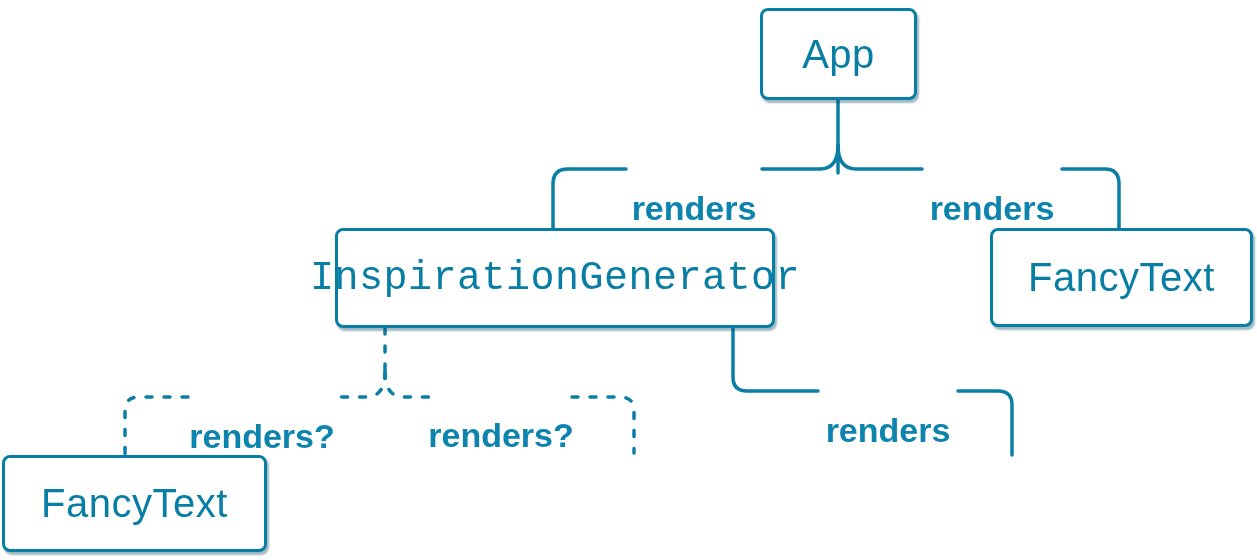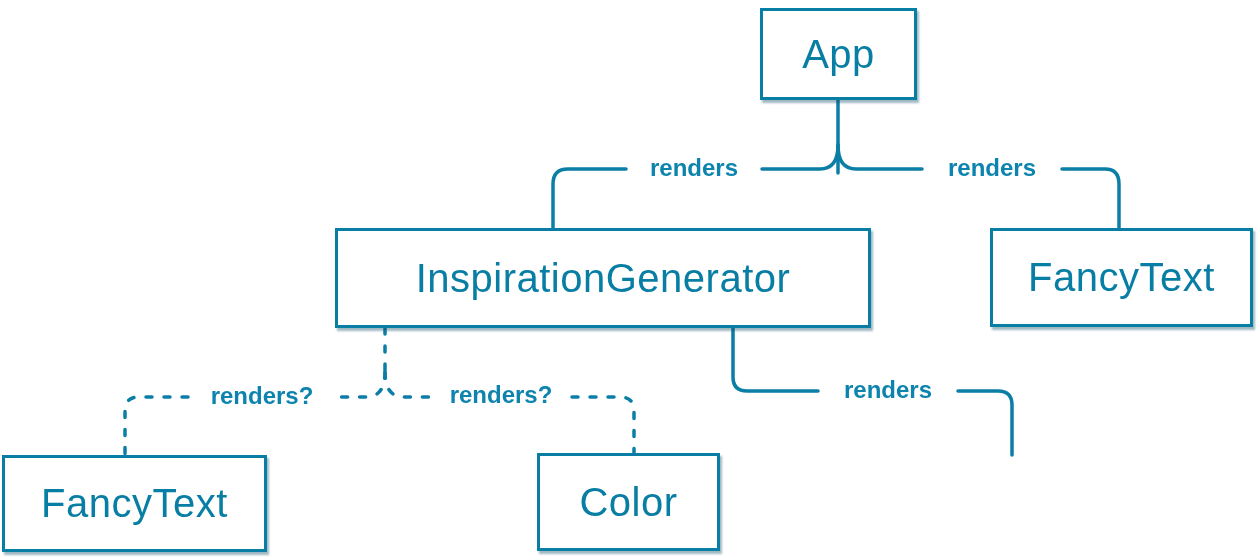--- a/index.html
+++ b/index.html
@@ -33,42 +33,43 @@
   .edge.dashed {
     stroke-dasharray: 6 12;
   }
   .node {
     position: absolute;
     display: flex;
     align-items: center;
     justify-content: center;
     background: var(--node-bg);
     border: 3px solid var(--accent);
-    border-radius: 0;
+    border-radius: 8px;
     box-shadow: 2px 3px 2px rgba(18, 78, 102, 0.40);
     color: var(--accent);
     font-size: 40px;
     font-weight: 400;
     letter-spacing: 0.5px;
     box-sizing: border-box;
     white-space: nowrap;
   }
   .node-app        { left: 760px; top: 8px;   width: 157px; height: 92px;  }
-  .node-ig         { left: 335px; top: 228px; width: 536px; height: 100px; }
+  .node-ig         { left: 335px; top: 228px; width: 440px; height: 100px; font-family: Liberation Mono, monospace; }
   .node-ft-top     { left: 990px; top: 228px; width: 263px; height: 99px;  }
   .node-ft-bottom  { left: 2px;   top: 455px; width: 265px; height: 97px;  }
   .node-color      { left: 537px; top: 453px; width: 183px; height: 98px;  }
   .node-copyright  { left: 880px; top: 455px; width: 265px; height: 97px;  }
   .edge-label {
     position: absolute;
     transform: translate(-50%, -50%);
     color: var(--label);
-    font-size: 24px;
+    font-size: 34px;
     font-weight: 700;
     white-space: nowrap;
+    margin-top: 40px;
   }
   .el-0 { left: 694px; top: 168px; }
   .el-1 { left: 992px; top: 168px; }
   .el-2 { left: 262px; top: 396px; }
   .el-3 { left: 501px; top: 395px; }
   .el-4 { left: 888px; top: 390px; }
 </style>
 </head>
 <body>
 
@@ -100,23 +101,20 @@
   </div>
 
   <div class="node node-ft-top">
     <span>FancyText</span>
   </div>
 
   <div class="node node-ft-bottom">
     <span>FancyText</span>
   </div>
 
-  <div class="node node-color">
-    <span>Color</span>
-  </div>
 
 
   <span class="edge-label el-0">renders</span>
   <span class="edge-label el-1">renders</span>
   <span class="edge-label el-2">renders?</span>
   <span class="edge-label el-3">renders?</span>
   <span class="edge-label el-4">renders</span>
 
 </div>
 

